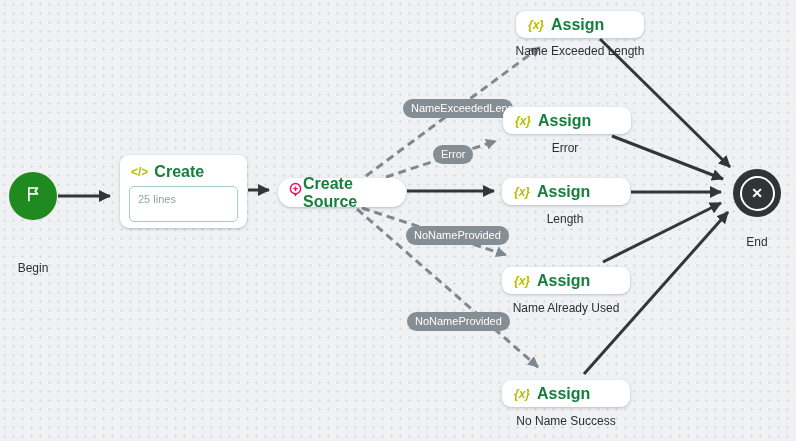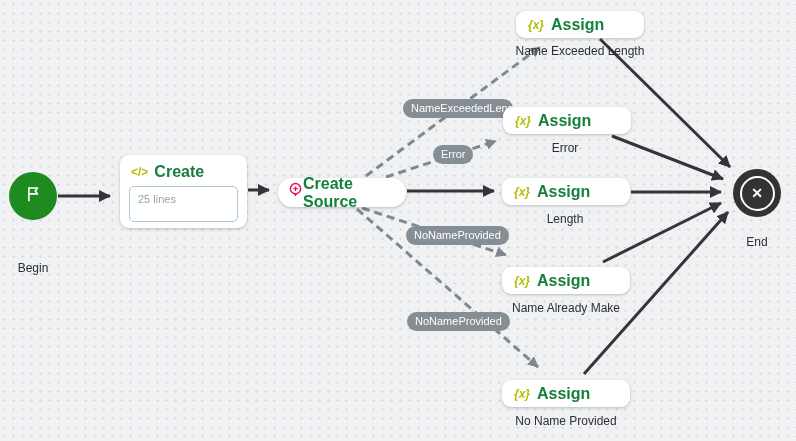--- a/index.html
+++ b/index.html
@@ -139,29 +139,29 @@
     </div>
   </div>
   <div class="caption" style="left:565px;top:212px;">Length</div>
 
   <div class="node card assign-card" style="left:502px;top:267px;">
     <div class="card-row">
       <span class="glyph-lime glyph-x">{x}</span>
       <span class="card-title">Assign</span>
     </div>
   </div>
-  <div class="caption" style="left:566px;top:301px;">Name Already Make</div>
+  <div class="caption" style="left:566px;top:301px;">Name Already Used</div>
 
   <div class="node card assign-card" style="left:502px;top:380px;">
     <div class="card-row">
       <span class="glyph-lime glyph-x">{x}</span>
       <span class="card-title">Assign</span>
     </div>
   </div>
-  <div class="caption" style="left:566px;top:414px;">No Name Provided</div>
+  <div class="caption" style="left:566px;top:414px;">No Name Success</div>
 
   <div class="node circle-node end-circle" style="left:733px;top:169px;">
     <div class="end-ring">
       <span>✕</span>
     </div>
   </div>
   <div class="caption" style="left:757px;top:235px;">End</div>
 
 </div>
 

